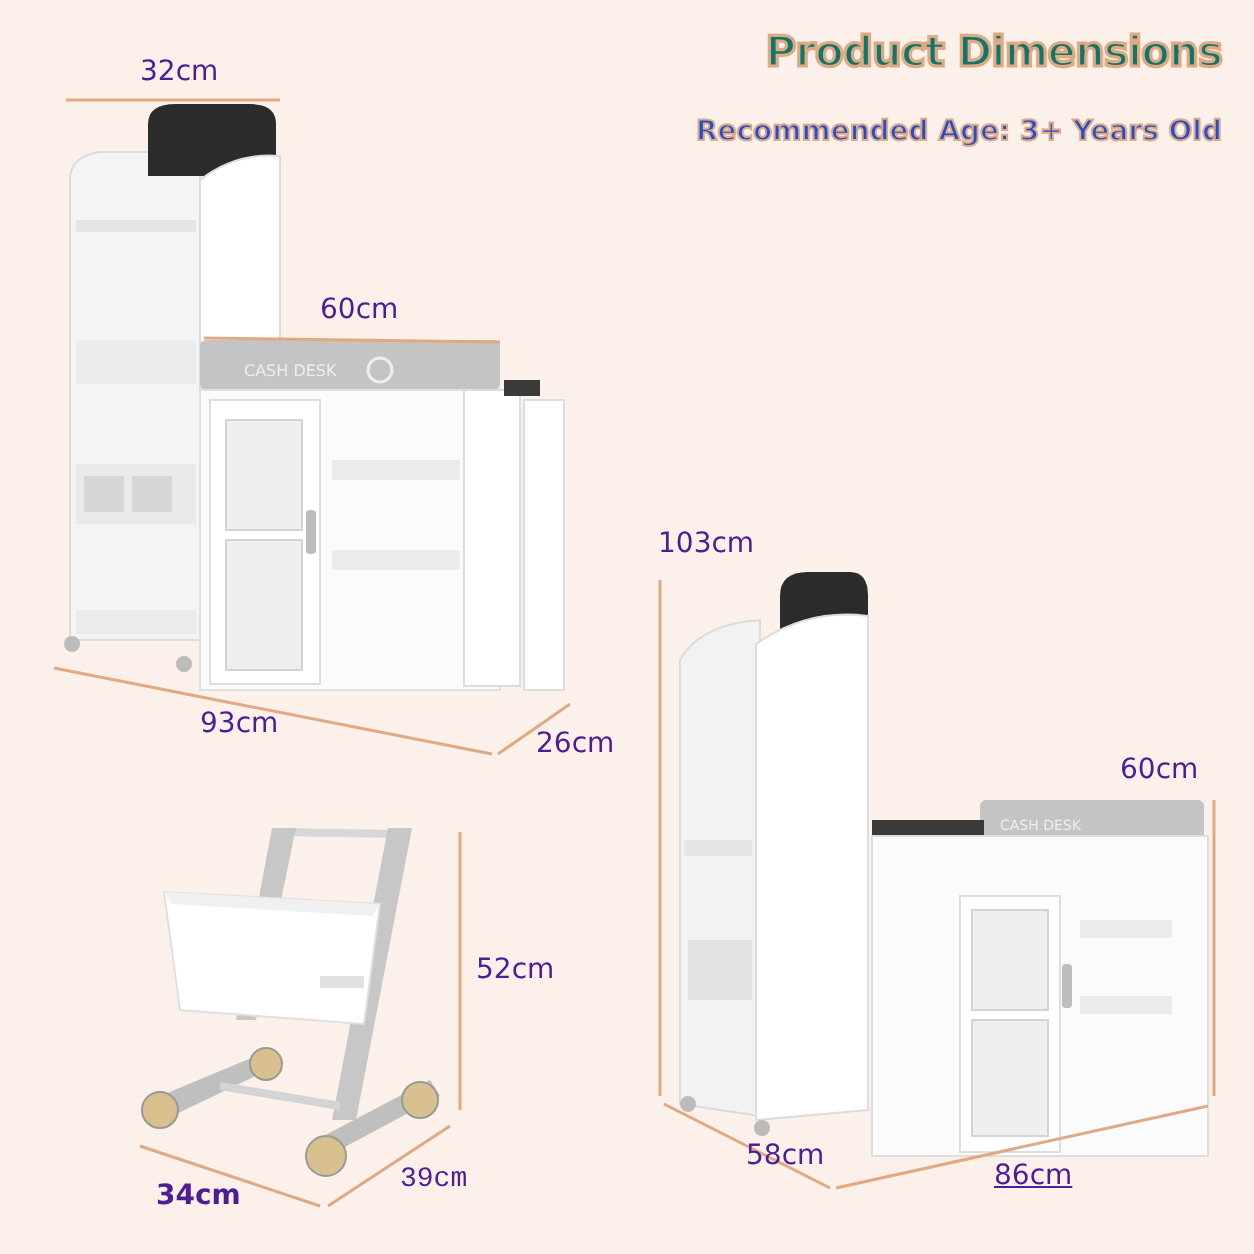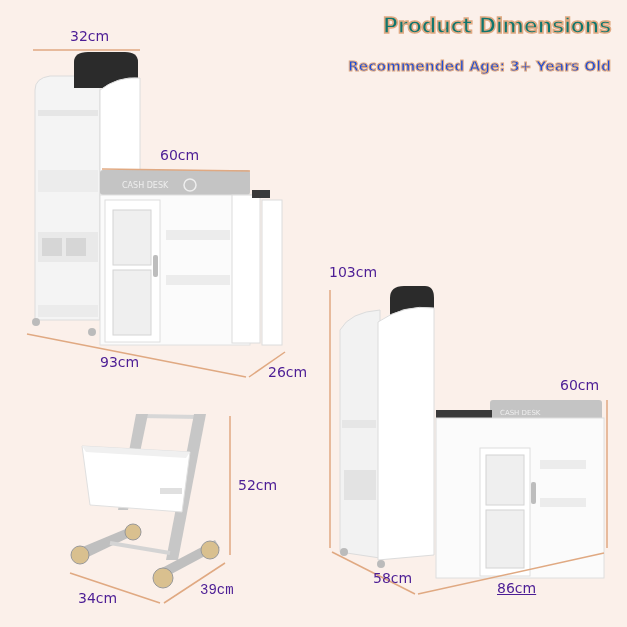--- a/index.html
+++ b/index.html
@@ -104,14 +104,14 @@
 <div class="dim" style="left:160px;top:147px;">60cm</div>
 <div class="dim" style="left:100px;top:354px;">93cm</div>
 <div class="dim" style="left:268px;top:364px;">26cm</div>
 
 <div class="dim" style="left:329px;top:264px;">103cm</div>
 <div class="dim" style="left:560px;top:377px;">60cm</div>
 <div class="dim" style="left:325px;top:570px;margin-left:48px;">58cm</div>
 <div class="dim" style="left:497px;top:580px;text-decoration:underline;">86cm</div>
 
 <div class="dim" style="left:238px;top:465px;margin-top:12px;">52cm</div>
-<div class="dim" style="left:78px;top:590px;">34cm</div>
+<div class="dim" style="left:78px;top:590px;font-weight:bold;">34cm</div>
 <div class="dim" style="left:200px;top:582px;font-family:Liberation Mono, monospace;">39cm</div>
 
 </body></html>

